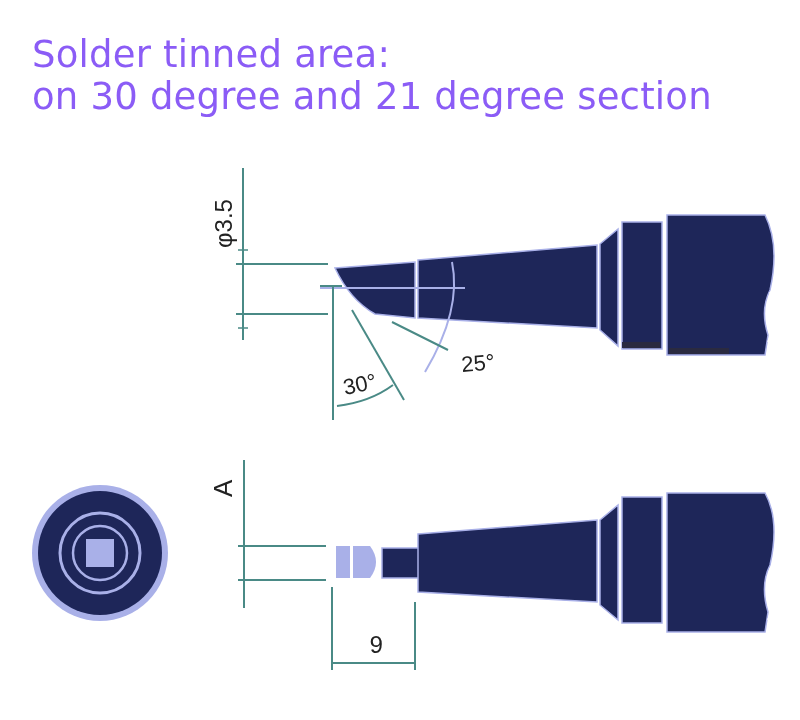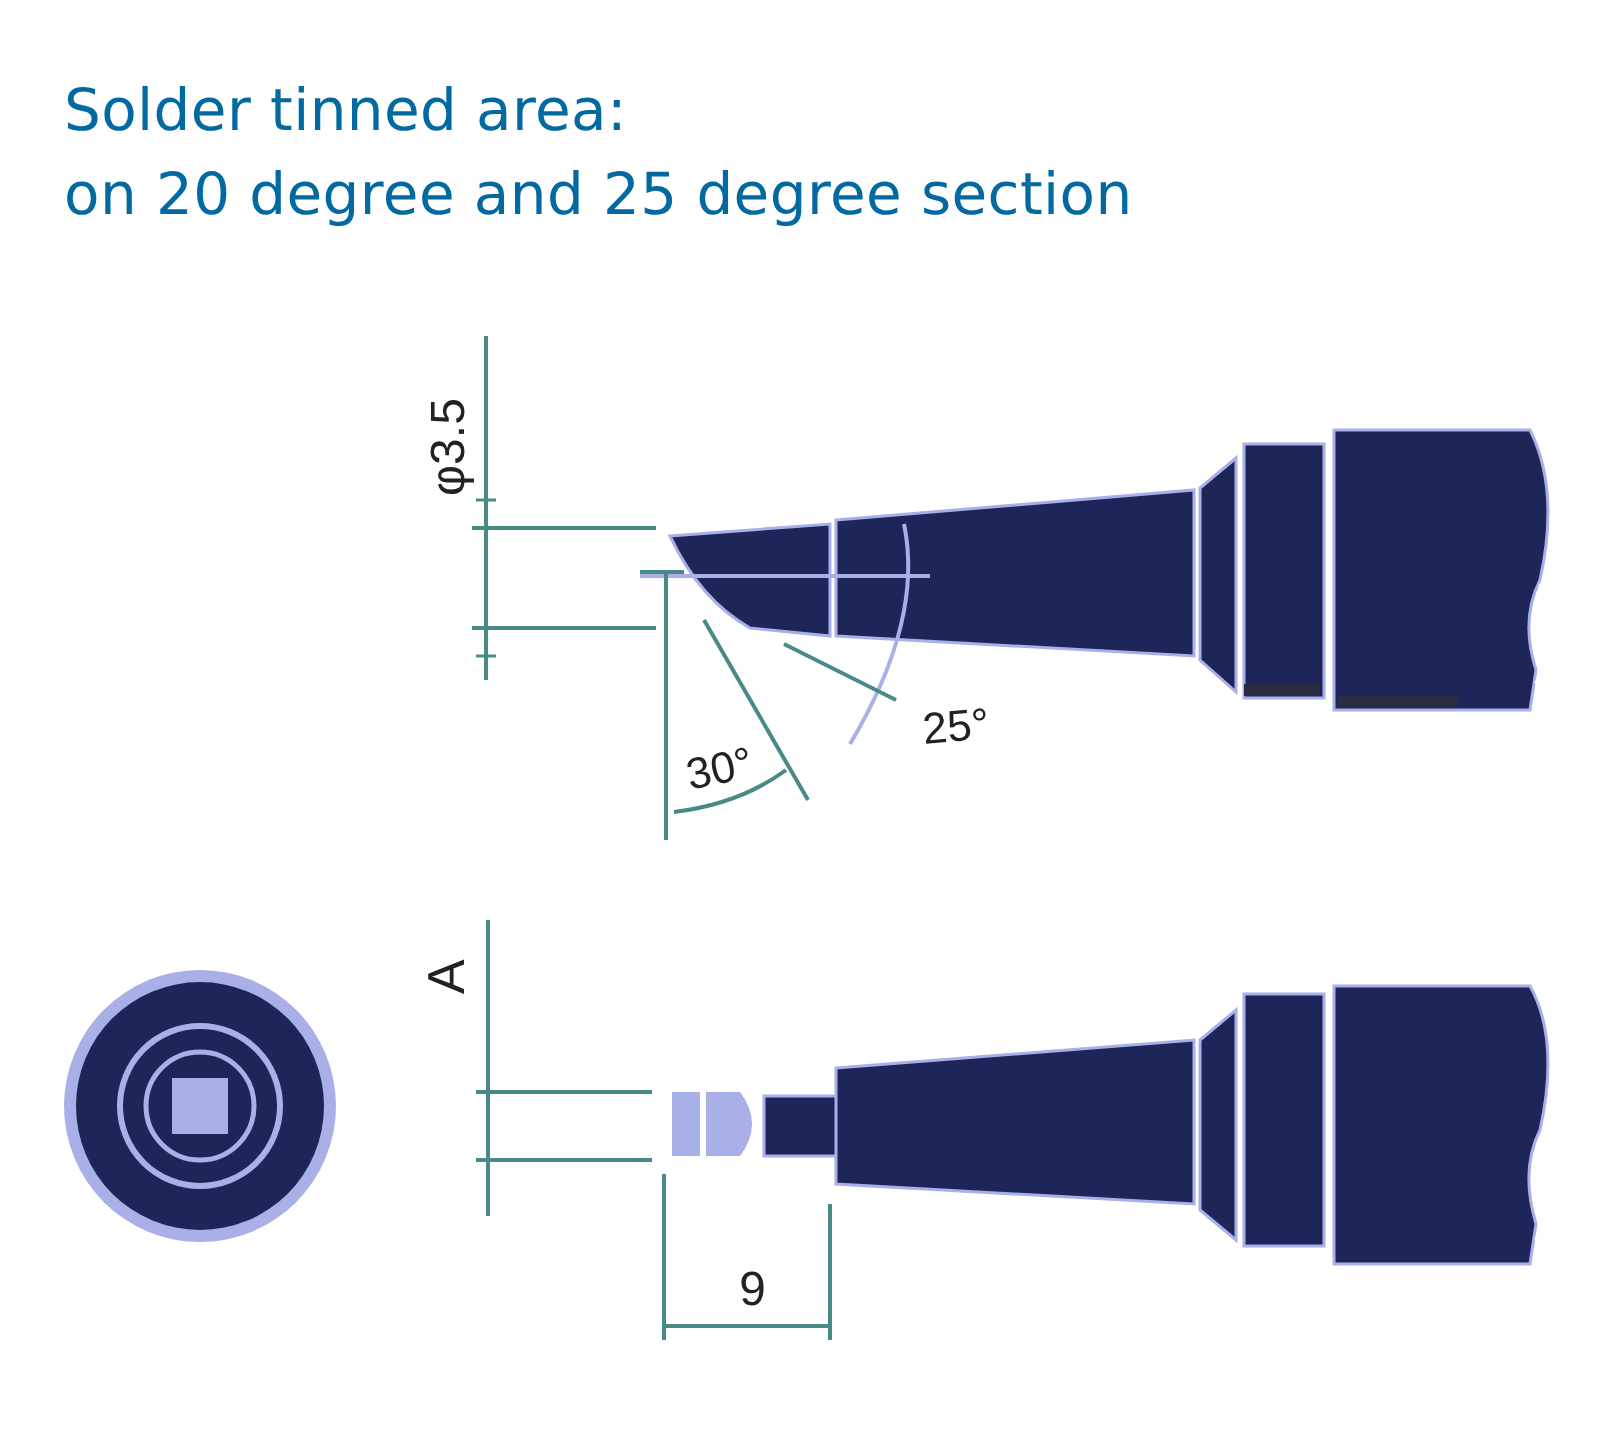--- a/index.html
+++ b/index.html
@@ -1,27 +1,27 @@
 <!DOCTYPE html>
 <html><head>
 <meta charset="utf-8">
 <style>
   html, body { margin: 0; padding: 0; background: #ffffff; }
   body { width: 800px; height: 720px; position: relative; overflow: hidden; font-family: "DejaVu Sans", sans-serif; }
-  .title { position: absolute; left: 32px; top: 34px; font-size: 29px; line-height: 42px; color: #0369a1; letter-spacing: 0.2px; }
+  .title { position: absolute; left: 32px; top: 34px; font-size: 37px; line-height: 42px; color: #8b5cf6; letter-spacing: 0.2px; }
   .title div { white-space: nowrap; }
   svg.drawing { position: absolute; left: 0; top: 0; }
   .dimtext { font-family: "Liberation Sans", sans-serif; fill: #222222; }
 </style>
 </head>
 <body>
 
 <div class="title">
   <div>Solder tinned area:</div>
-  <div>on 20 degree and 25 degree section</div>
+  <div>on 30 degree and 21 degree section</div>
 </div>
 
 <svg class="drawing" width="800" height="720" viewBox="0 0 800 720">
 
   <g>
 
     <g fill="#1e2659" stroke="#a9b0e8" stroke-width="1.5">
 
       <path d="M335,268 L415,262 L415,318 L375,314 Q350,300 335,268 Z"></path>
 

